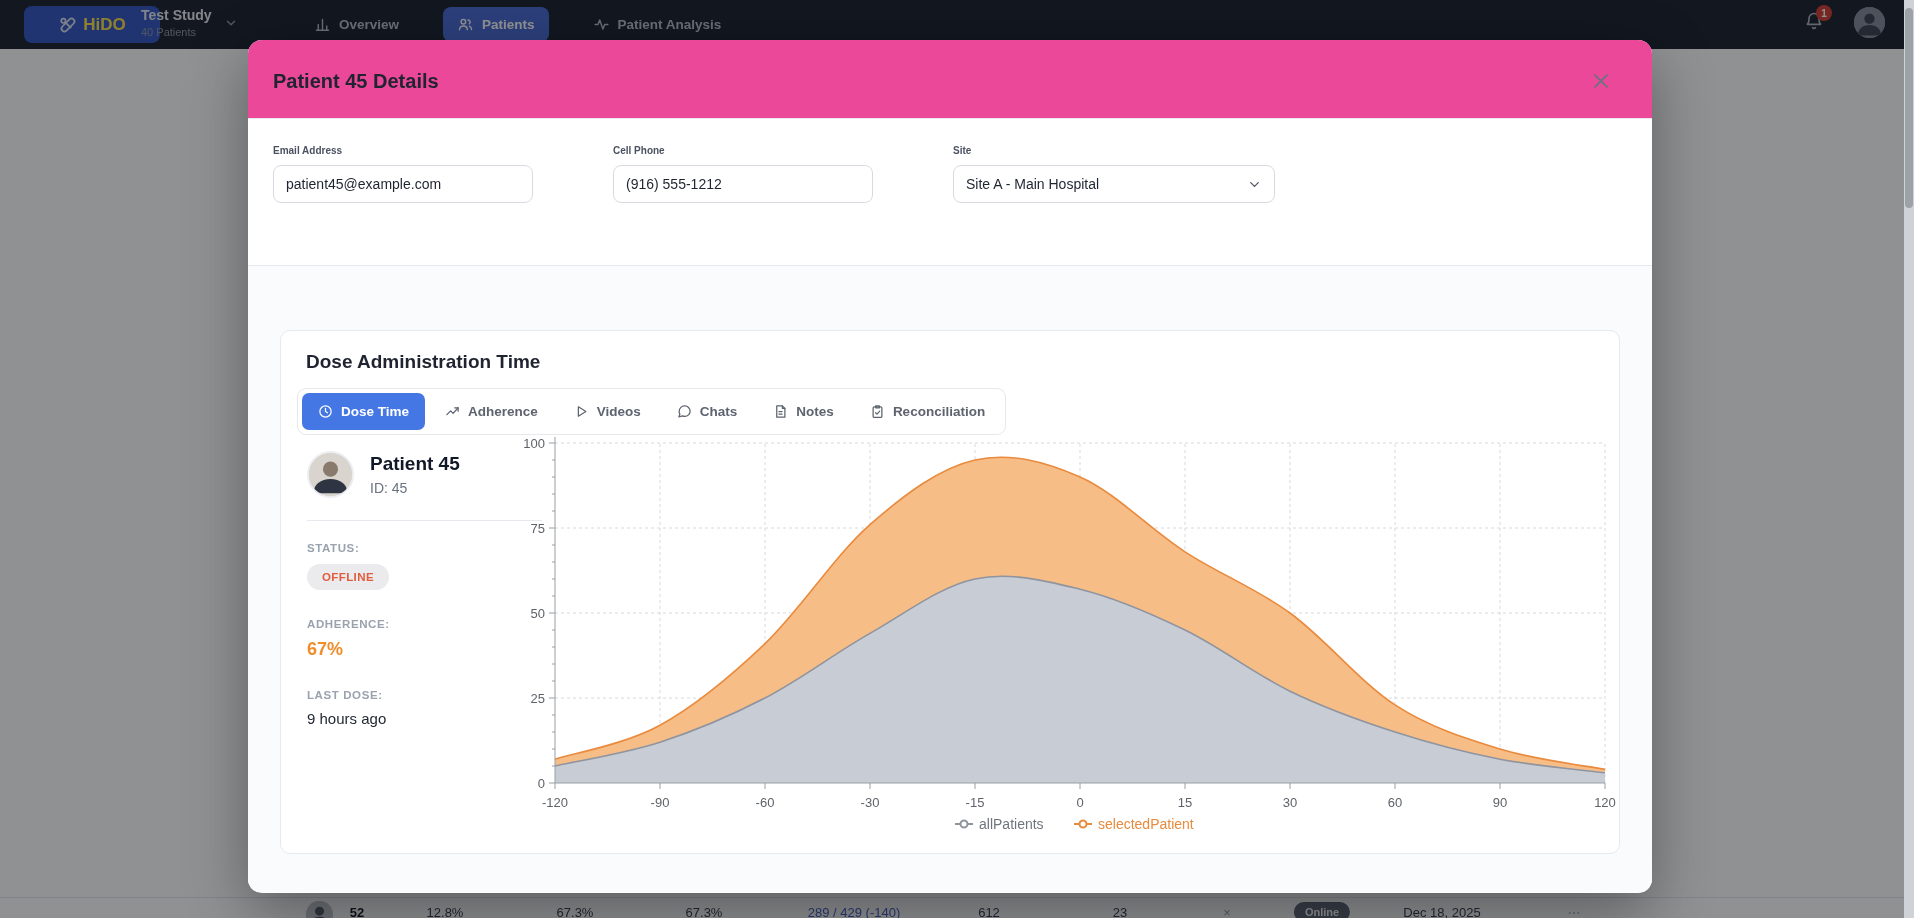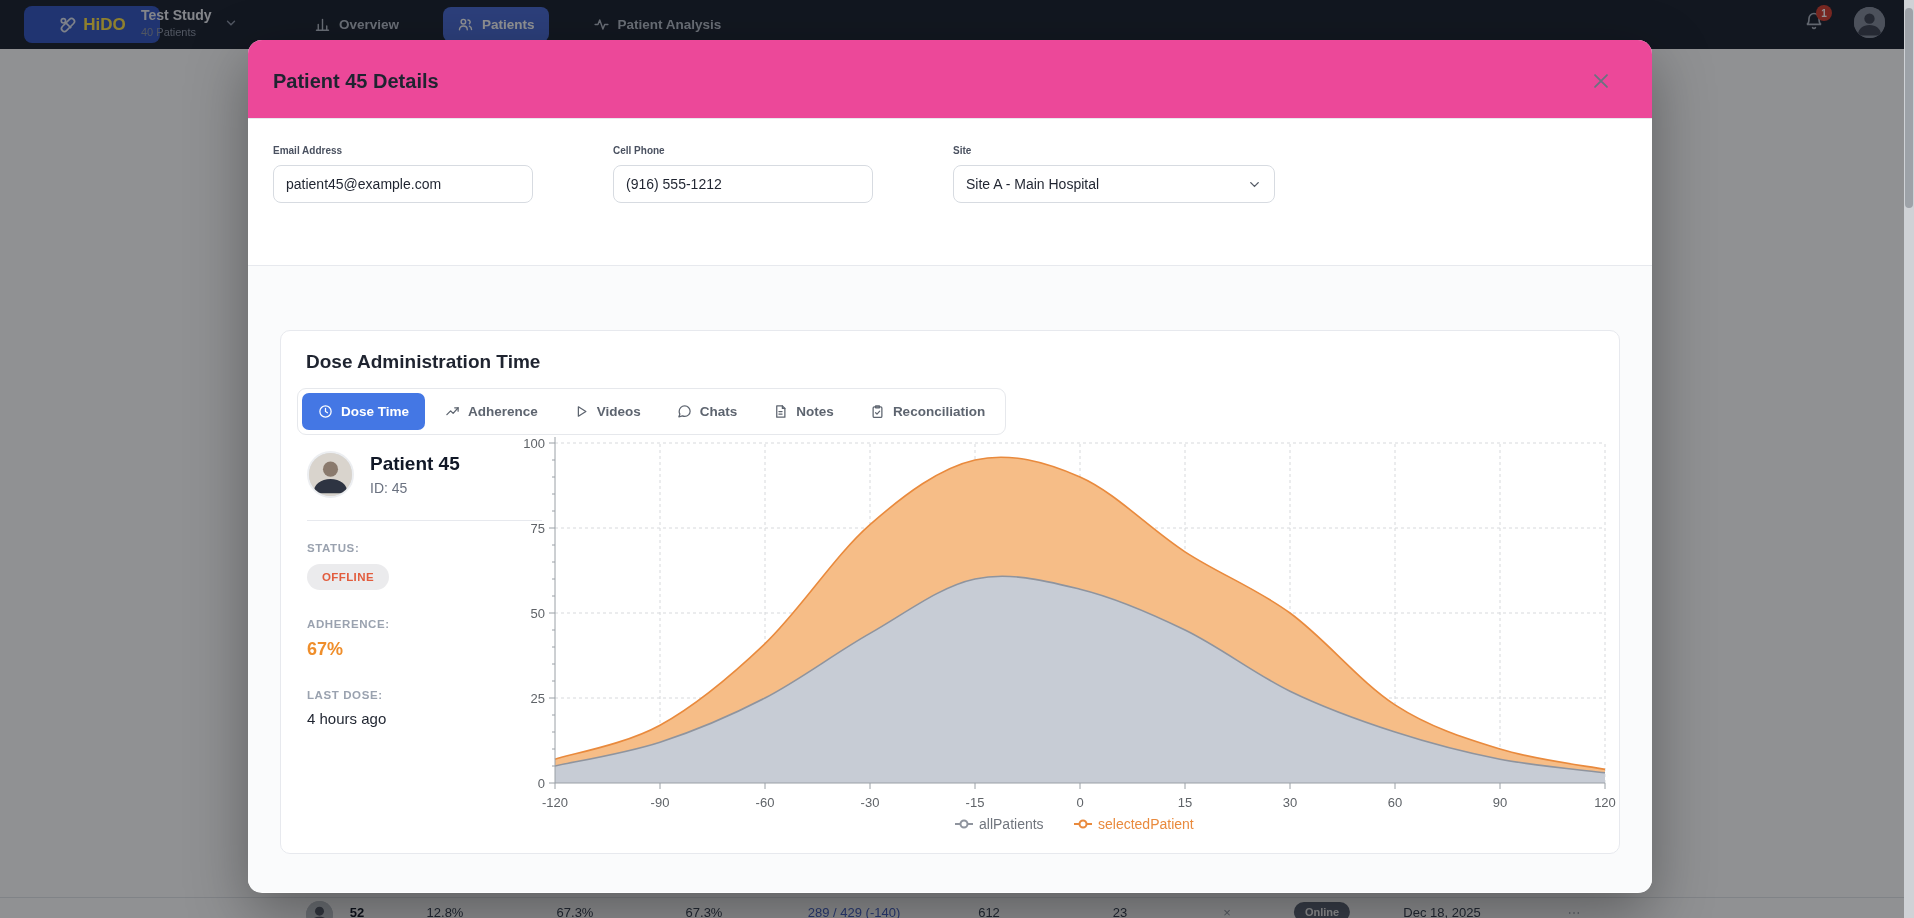--- a/index.html
+++ b/index.html
@@ -306,21 +306,21 @@
               <div class="patient-name">Patient 45</div>
               <div class="patient-id">ID: 45</div>
             </div>
           </div>
           <hr class="info-divider">
           <div class="info-label lab-status">STATUS:</div>
           <span class="badge-offline">OFFLINE</span>
           <div class="info-label lab-adh">ADHERENCE:</div>
           <div class="adh-value">67%</div>
           <div class="info-label lab-dose">LAST DOSE:</div>
-          <div class="dose-value">4 hours ago</div>
+          <div class="dose-value">9 hours ago</div>
         </div>
 
         <div class="chart-wrap">
           <svg id="chart-svg" viewBox="0 0 1110 410">
               <line x1="149" y1="352" x2="149" y2="12" class="grid"></line>
               <line x1="254" y1="352" x2="254" y2="12" class="grid"></line>
               <line x1="359" y1="352" x2="359" y2="12" class="grid"></line>
               <line x1="464" y1="352" x2="464" y2="12" class="grid"></line>
               <line x1="569" y1="352" x2="569" y2="12" class="grid"></line>
               <line x1="674" y1="352" x2="674" y2="12" class="grid"></line>

